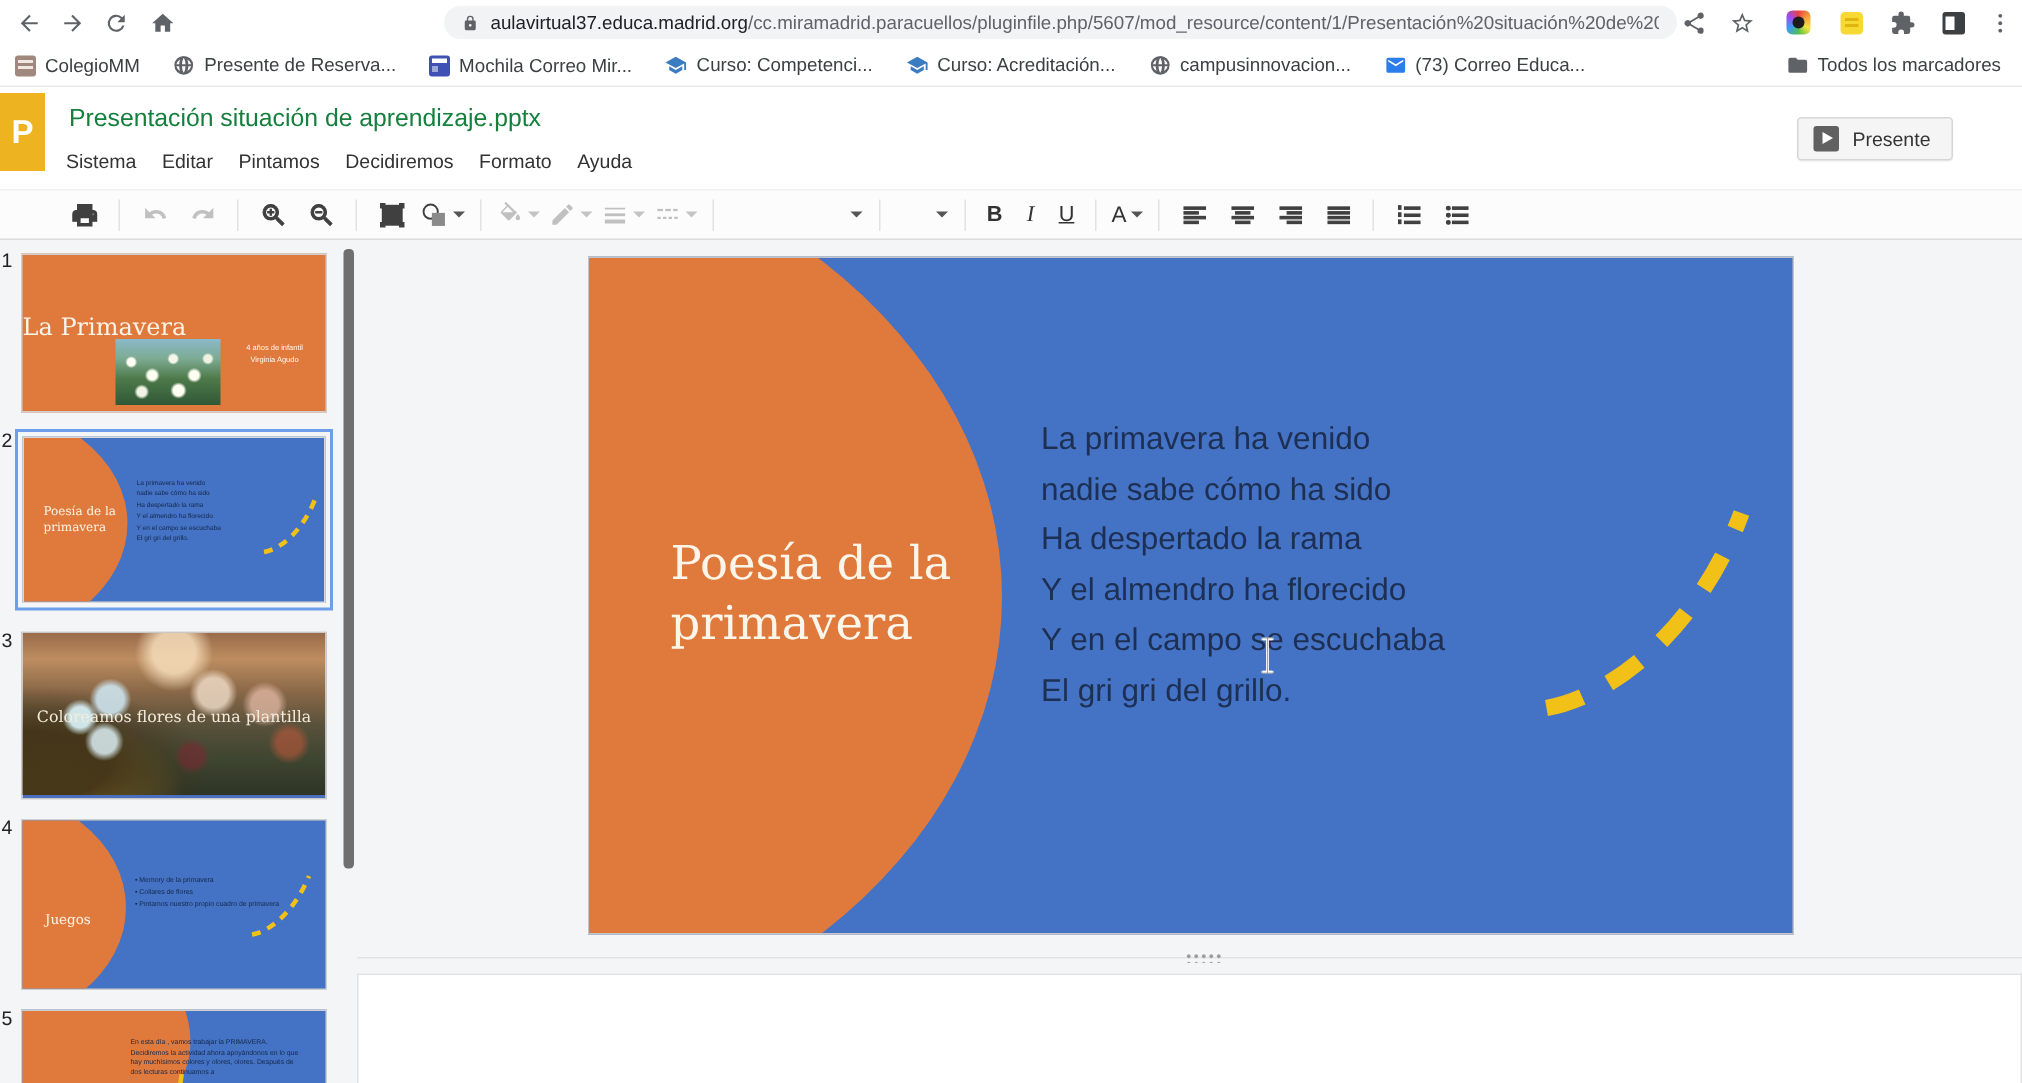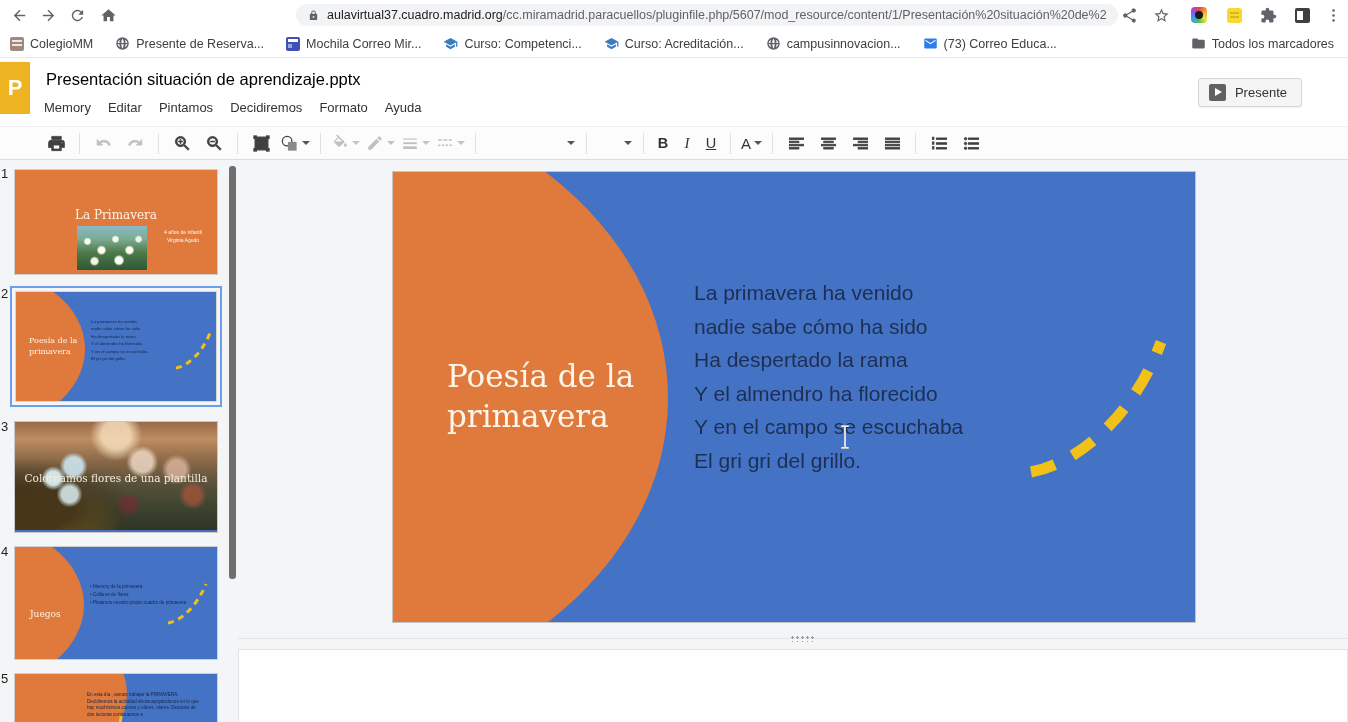--- a/index.html
+++ b/index.html
@@ -20,32 +20,32 @@
   .right-ic svg { width:17px; height:17px; fill:#5f6368; }
   .ext-color { width:16px; height:16px; border-radius:4px; background:conic-gradient(#e84040,#f2a33c,#f2e43c,#4fc04f,#3c9cf2,#9a4cf2,#e84040); position:relative; }
   .ext-color::after { content:""; position:absolute; left:4px; top:4px; width:8px; height:8px; border-radius:50%; background:#1b1b1b; }
   .ext-note { width:15px; height:15px; border-radius:3px; background:#f7d936; position:relative; }
   .ext-note::before { content:""; position:absolute; left:3px; top:4px; width:9px; height:2px; background:#e0b50f; box-shadow:0 4px 0 #e0b50f; }
   .profile-box { width:15px; height:15px; background:#3c4043; border-radius:2px; position:relative; }
   .profile-box::after { content:""; position:absolute; left:2px; top:3px; width:6px; height:9px; background:#fff; }
 
   
   .bookmarks { position:absolute; left:0; top:30px; width:1348px; height:28px; background:#fff; border-bottom:1px solid #e8eaed; display:flex; align-items:center; padding:0 14px 0 10px; gap:22px; }
-  .bm-item { display:flex; align-items:flex-end; gap:6px; font-size:12.5px; color:#3c4043; cursor:pointer; white-space:nowrap; }
+  .bm-item { display:flex; align-items:flex-start; gap:6px; font-size:12.5px; color:#3c4043; cursor:pointer; white-space:nowrap; }
   .bm-item svg { width:15px; height:15px; }
   .bm-spacer { flex:1; }
   .mini-sq { width:14px; height:14px; border-radius:2px; position:relative; }
   .sq-colegio { background:#a1887f; } .sq-colegio::after{content:"";position:absolute;left:2px;top:3px;width:10px;height:2px;background:#efe7e2;box-shadow:0 4px 0 #efe7e2;}
   .sq-mochila { background:#3f51b5; } .sq-mochila::after{content:"";position:absolute;left:2px;top:2px;width:10px;height:3px;background:#fff;}
   .sq-mochila::before{content:"";position:absolute;left:2px;top:7px;width:4px;height:4px;background:#9fa8da;}
 
   
   .app-header { position:absolute; left:0; top:58px; width:1348px; height:68px; background:#fff; }
   .app-logo { position:absolute; left:0; top:4px; width:30px; height:52px; background:#edb321; color:#fff; font-weight:bold; font-size:22px; display:flex; align-items:center; justify-content:center; }
-  .doc-title { position:absolute; left:46px; top:12px; font-size:16.5px; color:#000000; }
+  .doc-title { position:absolute; left:46px; top:12px; font-size:16.5px; color:#15803d; }
   .menu-row { position:absolute; left:44px; top:42px; display:flex; gap:17px; }
   .menu-row span { font-size:13px; color:#333; cursor:pointer; }
   .present-btn { position:absolute; right:46px; top:20px; height:29px; padding:0 14px 0 10px; background:#f5f5f5; border:1px solid #d6d6d6; border-radius:3px; display:flex; align-items:center; gap:9px; cursor:pointer; box-shadow:0 1px 1px rgba(0,0,0,.05); }
   .present-btn .play { width:17px; height:17px; background:#616161; border-radius:2px; position:relative; }
   .present-btn .play::after { content:""; position:absolute; left:6px; top:4px; border-left:7px solid #fff; border-top:4.5px solid transparent; border-bottom:4.5px solid transparent; }
   .present-btn span { font-size:13px; color:#333; }
 
   
   .toolbar { position:absolute; left:0; top:126px; width:1348px; height:34px; background:#fcfcfc; border-top:1px solid #f0f0f0; border-bottom:1px solid #dcdcdc; display:flex; align-items:center; padding-left:40px; }
   .tb-btn { height:26px; min-width:26px; display:flex; align-items:center; justify-content:center; cursor:pointer; margin:0 3px; }
@@ -65,21 +65,21 @@
   .workspace { position:absolute; left:0; top:160px; width:1348px; height:562px; background:#f4f5f6; }
 
   
   .thumb-num { position:absolute; font-size:13px; color:#222; width:12px; text-align:left; }
   .thumb { position:absolute; left:14px; width:204px; background:#fff; border:1px solid #cfcfcf; overflow:hidden; cursor:pointer; }
   .thumb-sel-wrap { position:absolute; left:10px; width:212px; border:2px solid #6d9eeb; padding:3px; cursor:pointer; }
   .thumb-inner { position:relative; width:202px; height:111px; border:1px solid #d8d8d8; overflow:hidden; background:#4472c4; }
   .orange-bg { background:#e0793c; }
   .blue-bg { background:#4472c4; }
   .serif-cream { font-family:"DejaVu Serif", serif; color:#faf3e6; }
-  .t1-title { position:absolute; left:0; top:38px; width:100%; text-align:center; font-size:12px; }
+  .t1-title { position:absolute; left:0; top:38px; width:100%; font-size:16px; }
   .t1-img { position:absolute; left:62px; top:56px; width:70px; height:44px;
     background:
       radial-gradient(circle at 15% 35%, #fdfdf2 0 2.5px, transparent 4px),
       radial-gradient(circle at 35% 55%, #fdfdf2 0 3px, transparent 5px),
       radial-gradient(circle at 55% 30%, #f6f7ea 0 2.5px, transparent 4px),
       radial-gradient(circle at 75% 55%, #fdfdf2 0 3px, transparent 5px),
       radial-gradient(circle at 25% 80%, #f2f4e6 0 3px, transparent 5px),
       radial-gradient(circle at 60% 78%, #fdfdf2 0 3.5px, transparent 5.5px),
       radial-gradient(circle at 88% 30%, #eef2e2 0 2.5px, transparent 4px),
       linear-gradient(180deg, #8bb9c9 0%, #7cab92 30%, #4e7a4a 60%, #2f5736 100%);
@@ -148,21 +148,21 @@
     </div>
     <div class="nav-ic" style="left:97px">
       <svg viewBox="0 0 24 24">
           <path d="M12 3 2 12h3v8h5v-6h4v6h5v-8h3z"></path>
         </svg>
     </div>
     <div class="url-pill">
       <svg viewBox="0 0 24 24">
           <path d="M18 8h-1V6a5 5 0 0 0-10 0v2H6a2 2 0 0 0-2 2v10a2 2 0 0 0 2 2h12a2 2 0 0 0 2-2V10a2 2 0 0 0-2-2zM9 6a3 3 0 0 1 6 0v2H9zm3 11a2 2 0 1 1 2-2 2 2 0 0 1-2 2z"></path>
         </svg>
-      <div class="url-text"><span class="host">aulavirtual37.cuadro.madrid.org</span><span class="path">/cc.miramadrid.paracuellos/pluginfile.php/5607/mod_resource/content/1/Presentación%20situación%20de%20aprend...</span></div>
+      <div class="url-text"><span class="host">aulavirtual37.educa.madrid.org</span><span class="path">/cc.miramadrid.paracuellos/pluginfile.php/5607/mod_resource/content/1/Presentación%20situación%20de%20aprend...</span></div>
     </div>
     <div class="right-ic" style="left:1118px">
       <svg viewBox="0 0 24 24">
           <path d="M18 16.1a3 3 0 0 0-2 .79l-7.1-4.14c.05-.24.1-.49.1-.75s-.05-.51-.1-.75L16 7.15A3 3 0 1 0 15 5c0 .24.04.49.1.73L8 9.88a3 3 0 1 0 0 4.3l7.12 4.16a2.9 2.9 0 1 0 2.88-2.24z"></path>
         </svg>
     </div>
     <div class="right-ic" style="left:1150px">
       <svg viewBox="0 0 24 24">
           <path d="M22 9.24l-7.19-.62L12 2 9.19 8.63 2 9.24l5.46 4.73L5.82 21 12 17.27 18.18 21l-1.63-7.03L22 9.24zM12 15.4l-3.76 2.27 1-4.28-3.32-2.88 4.38-.38L12 6.1l1.71 4.04 4.38.38-3.32 2.88 1 4.28L12 15.4z"></path>
         </svg>
@@ -239,21 +239,21 @@
       <span>Todos los marcadores</span>
     </div>
   </div>
 
   <div class="app-header">
     <div class="app-logo">
         <span>P</span>
       </div>
     <div class="doc-title">Presentación situación de aprendizaje.pptx</div>
     <div class="menu-row">
-        <span>Memory</span>
+        <span>Sistema</span>
         <span>Editar</span>
         <span>Pintamos</span>
         <span>Decidiremos</span>
         <span>Formato</span>
         <span>Ayuda</span>
       </div>
     <div class="present-btn">
       <div class="play"></div>
       <span>Presente</span>
     </div>

